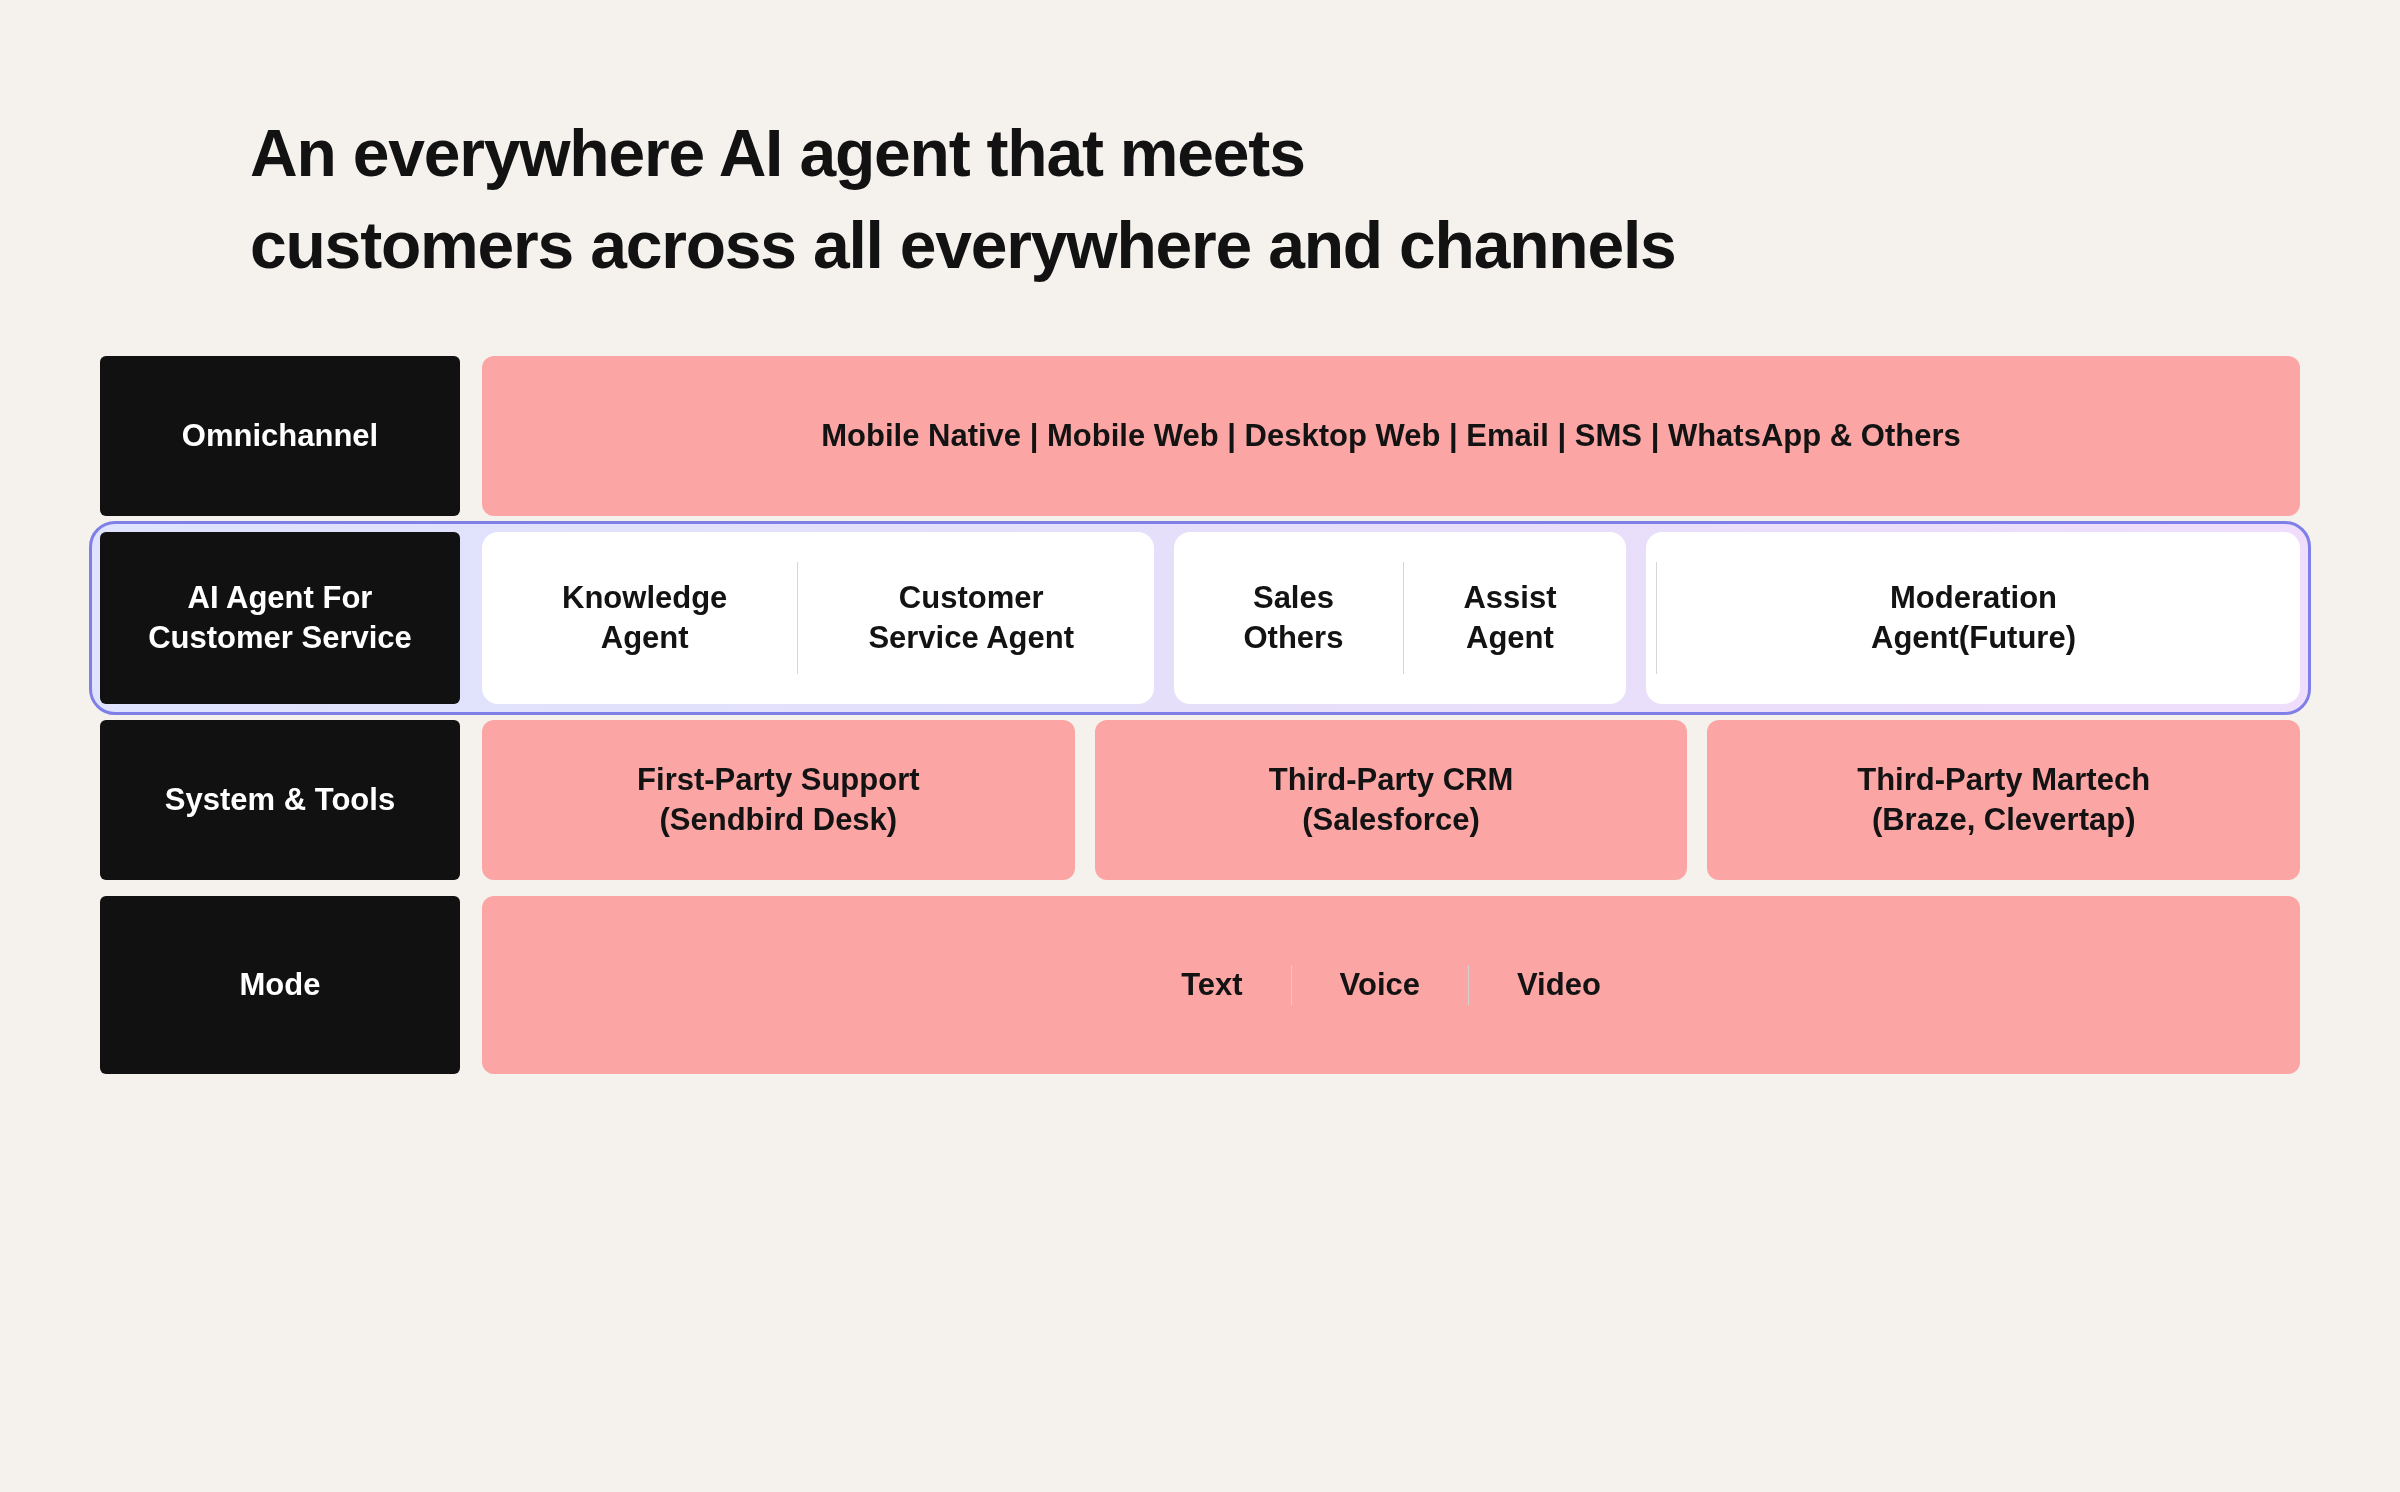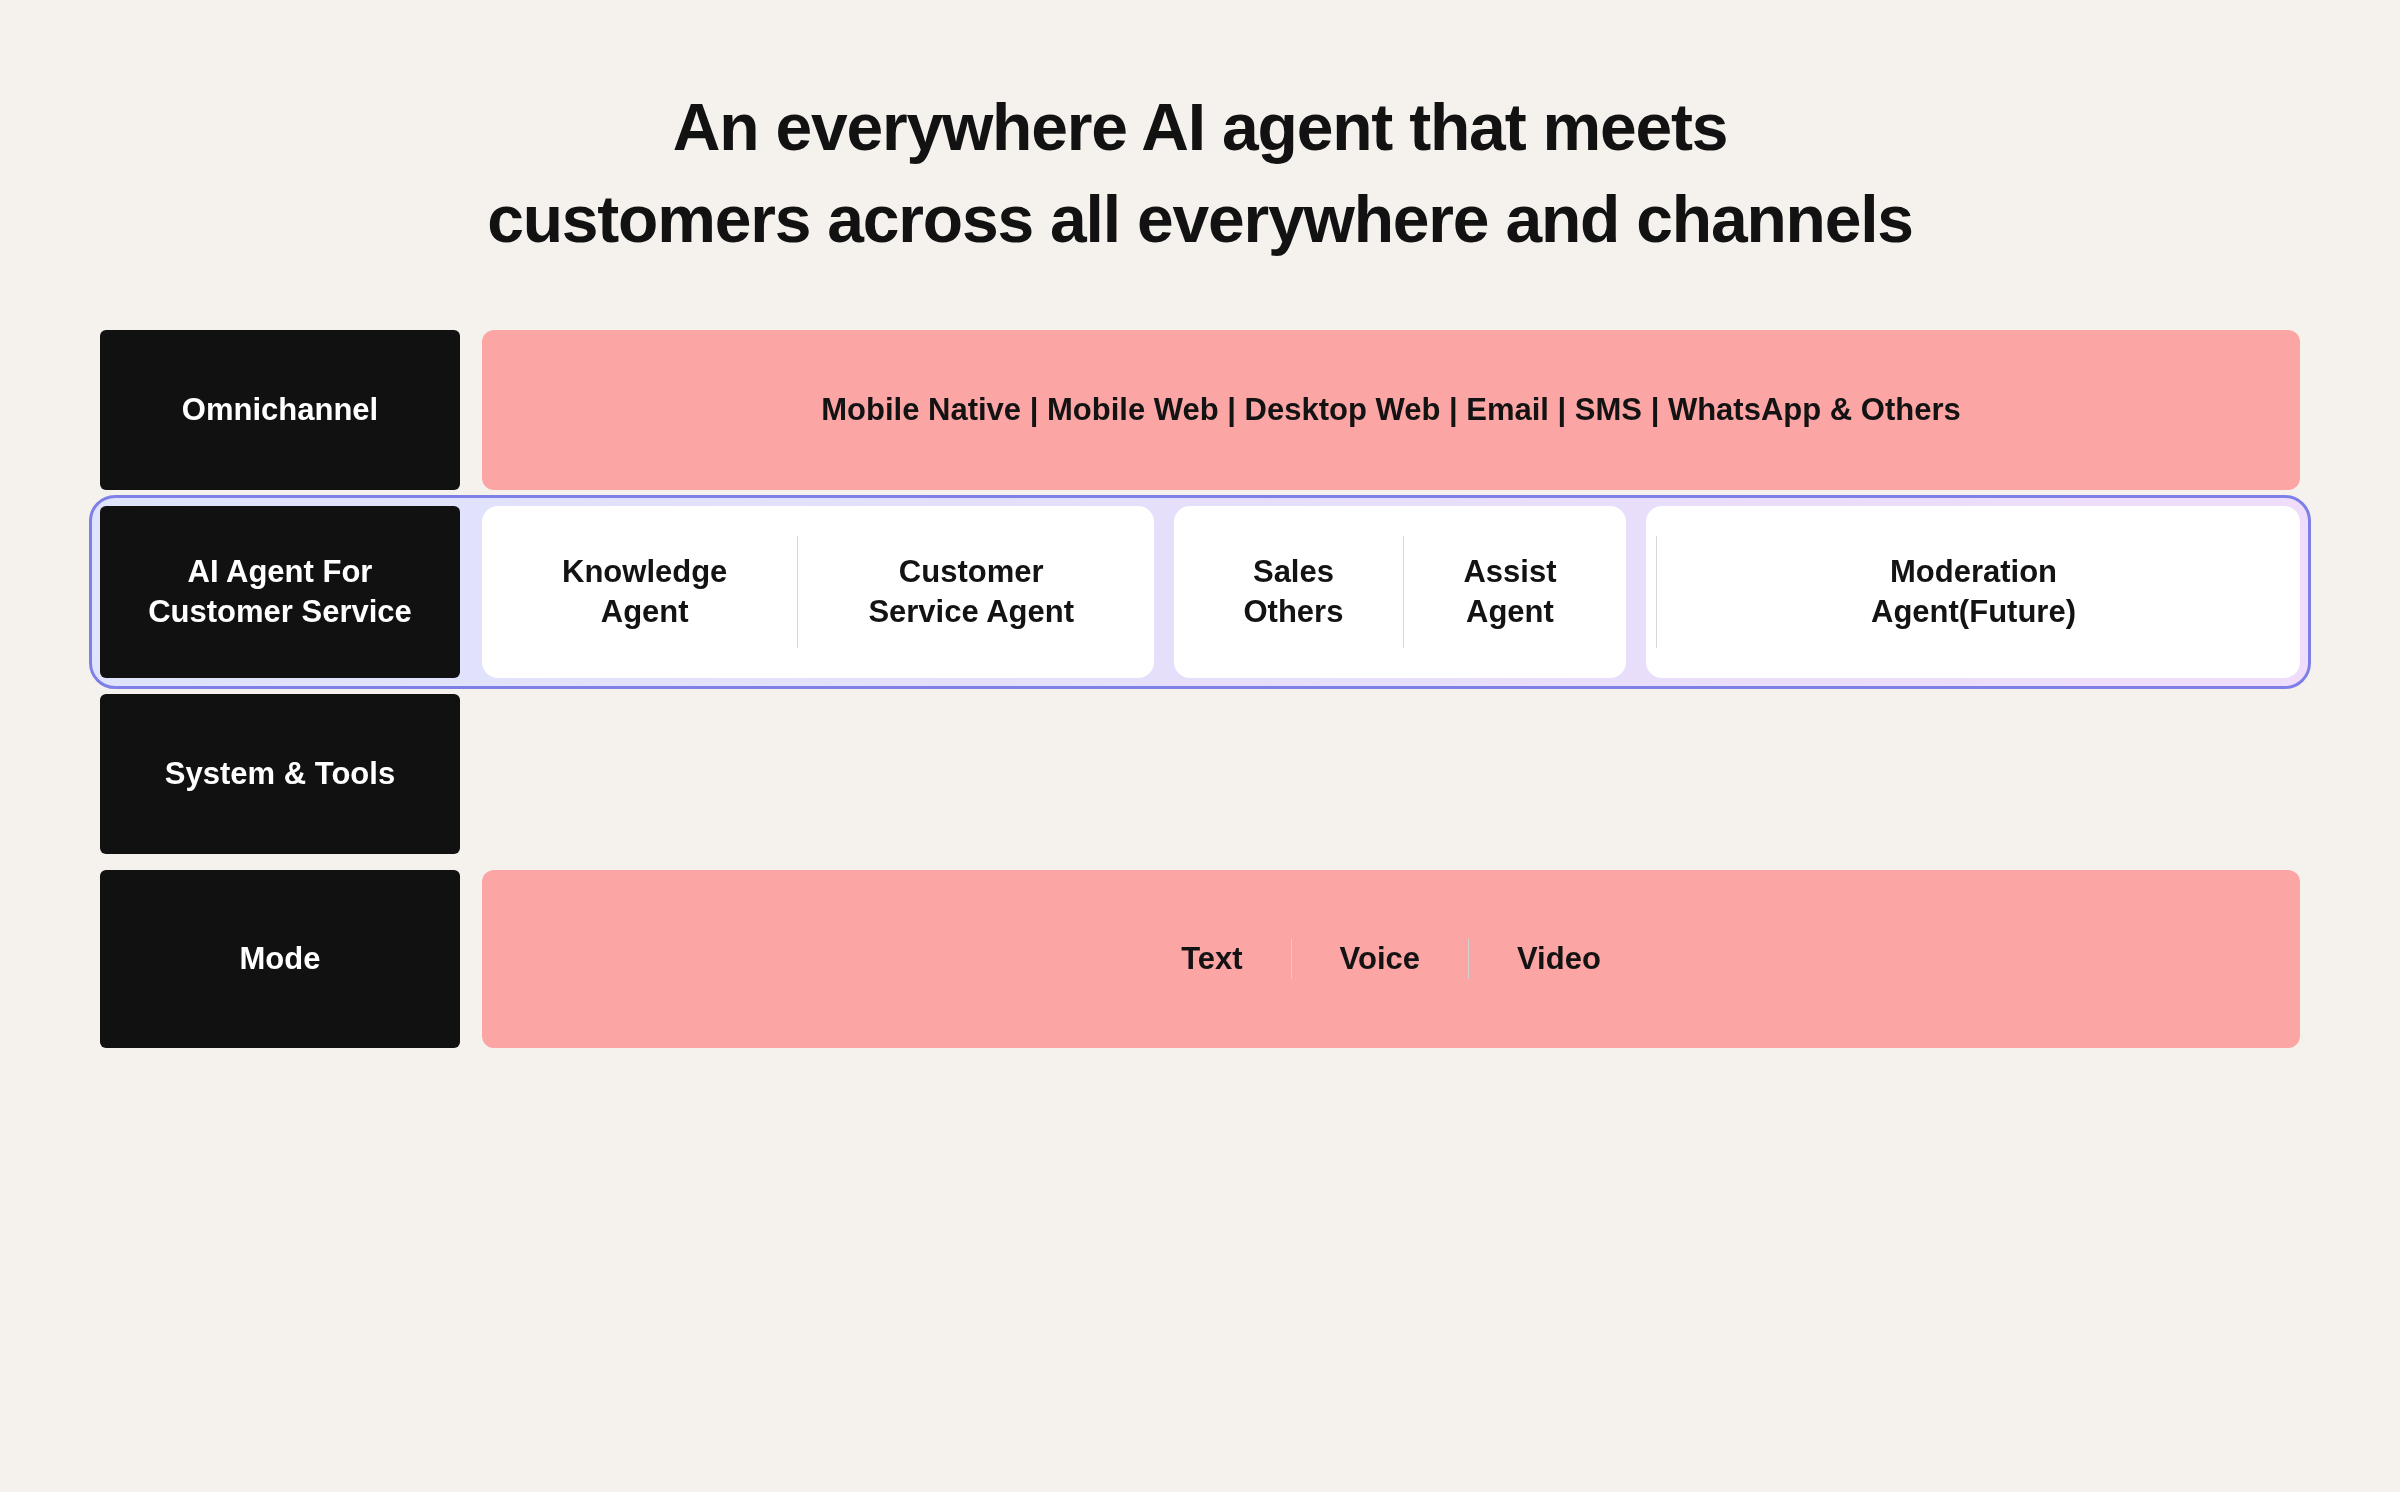--- a/index.html
+++ b/index.html
@@ -11,22 +11,22 @@
     overflow: hidden;
   }
   .page {
     width: 2400px; height: 1492px;
     position: relative;
     background: #f5f2ee;
   }
 
   
   .title-wrap {
-    padding-top: 94px;
-    text-align: center;
+    padding-top: 120px;
+    text-align: left;
   }
   .title {
     font-size: 66px;
     line-height: 1.0;
     font-weight: 700;
     color: #121212;
     letter-spacing: -1.2px;
     margin: 0 auto;
     max-width: 1900px;
   }
@@ -195,20 +195,28 @@
           <div class="divider"></div>
           <div class="subitem">Moderation
 Agent(Future)</div>
         </div>
 
       </div>
     </div>
 
     <div class="row">
       <div class="label-card">System &amp; Tools</div>
+      <div class="cards">
+        <div class="card grow" style="white-space:pre-line;">First-Party Support
+(Sendbird Desk)</div>
+        <div class="card grow" style="white-space:pre-line;">Third-Party CRM
+(Salesforce)</div>
+        <div class="card grow" style="white-space:pre-line;">Third-Party Martech
+(Braze, Clevertap)</div>
+      </div>
     </div>
 
     <div class="row tall">
       <div class="label-card">Mode</div>
       <div class="cards">
         <div class="card wide">
           <div class="mode-inner">
             <div class="mode-item">Text</div>
             <div class="mode-div"></div>
             <div class="mode-item">Voice</div>

